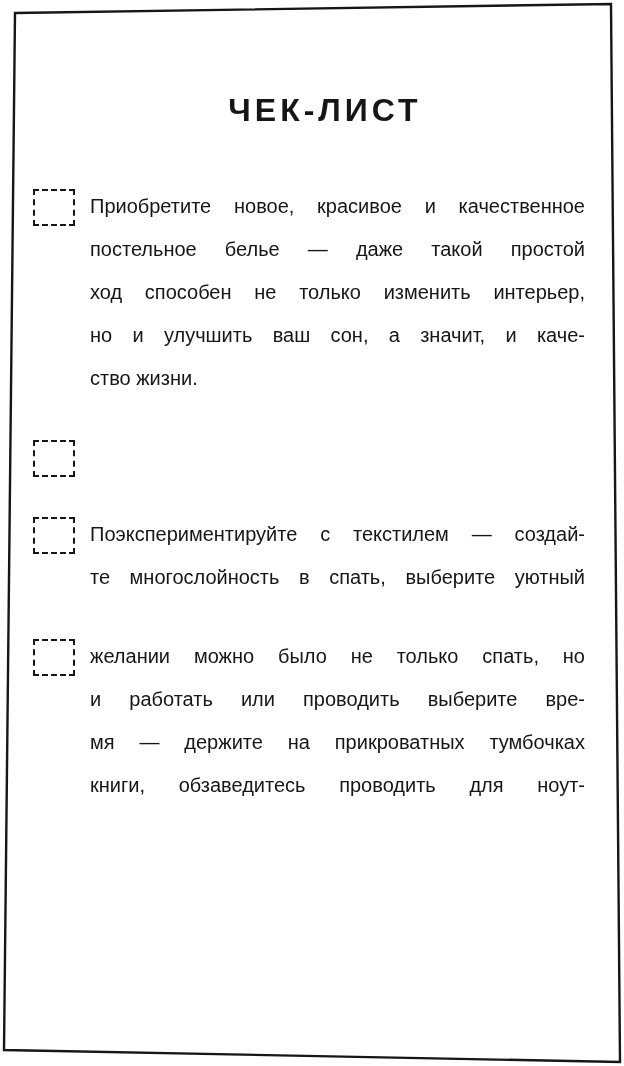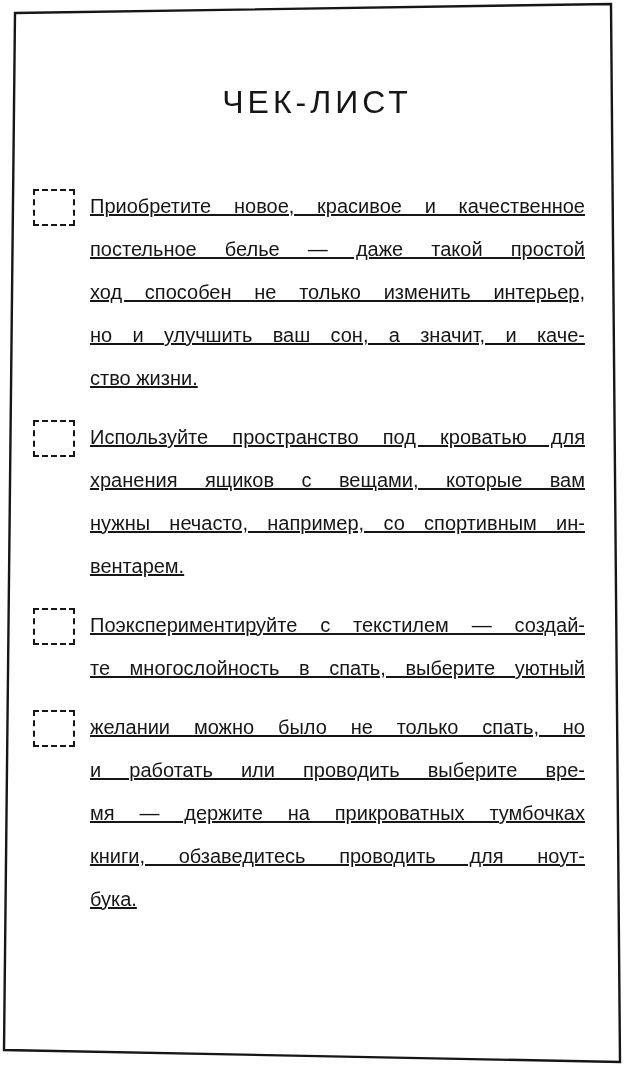--- a/index.html
+++ b/index.html
@@ -26,35 +26,34 @@
   .frame-svg polygon {
     fill: none;
     stroke: #161616;
     stroke-width: 2.4;
   }
   .title {
     position: absolute;
     top: 76px;
     left: 33px;
     width: 552px;
-    margin: 8px;
+    margin: 16px;
     text-align: center;
     font-size: 32px;
-    font-weight: normal;
+    font-weight: bold;
     letter-spacing: 4px;
   }
   .items {
     position: absolute;
     top: 185px;
     left: 33px;
     width: 552px;
     display: flex;
     flex-direction: column;
-    gap: 16px;
-    text-decoration: underline;
+    gap: 36px;
   }
   .item {
     display: flex;
     align-items: flex-start;
     gap: 15px;
   }
   .checkbox {
     flex: 0 0 auto;
     width: 38px;
     height: 33px;
@@ -97,41 +96,34 @@
         <div class="ln">Приобретите новое, красивое и качественное</div>
         <div class="ln">постельное белье — даже такой простой</div>
         <div class="ln">ход способен не только изменить интерьер,</div>
         <div class="ln">но и улучшить ваш сон, а значит, и каче-</div>
         <div class="ln ln-end">ство жизни.</div>
       </div>
     </div>
 
     <div class="item">
       <span class="checkbox" role="checkbox" aria-checked="false"></span>
-      <div class="text">
-        <div class="ln">Используйте пространство под кроватью для</div>
-        <div class="ln">хранения ящиков с вещами, которые вам</div>
-        <div class="ln">нужны нечасто, например, со спортивным ин-</div>
-        <div class="ln ln-end">вентарем.</div>
-      </div>
     </div>
 
     <div class="item">
       <span class="checkbox" role="checkbox" aria-checked="false"></span>
       <div class="text">
         <div class="ln">Поэкспериментируйте с текстилем — создай-</div>
         <div class="ln">те многослойность в спать, выберите уютный</div>
       </div>
     </div>
 
     <div class="item">
       <span class="checkbox" role="checkbox" aria-checked="false"></span>
       <div class="text">
         <div class="ln">желании можно было не только спать, но</div>
         <div class="ln">и работать или проводить выберите вре-</div>
         <div class="ln">мя — держите на прикроватных тумбочках</div>
         <div class="ln">книги, обзаведитесь проводить для ноут-</div>
-        <div class="ln ln-end">бука.</div>
       </div>
     </div>
 
   </div>
 </div>
 
 </body></html>

